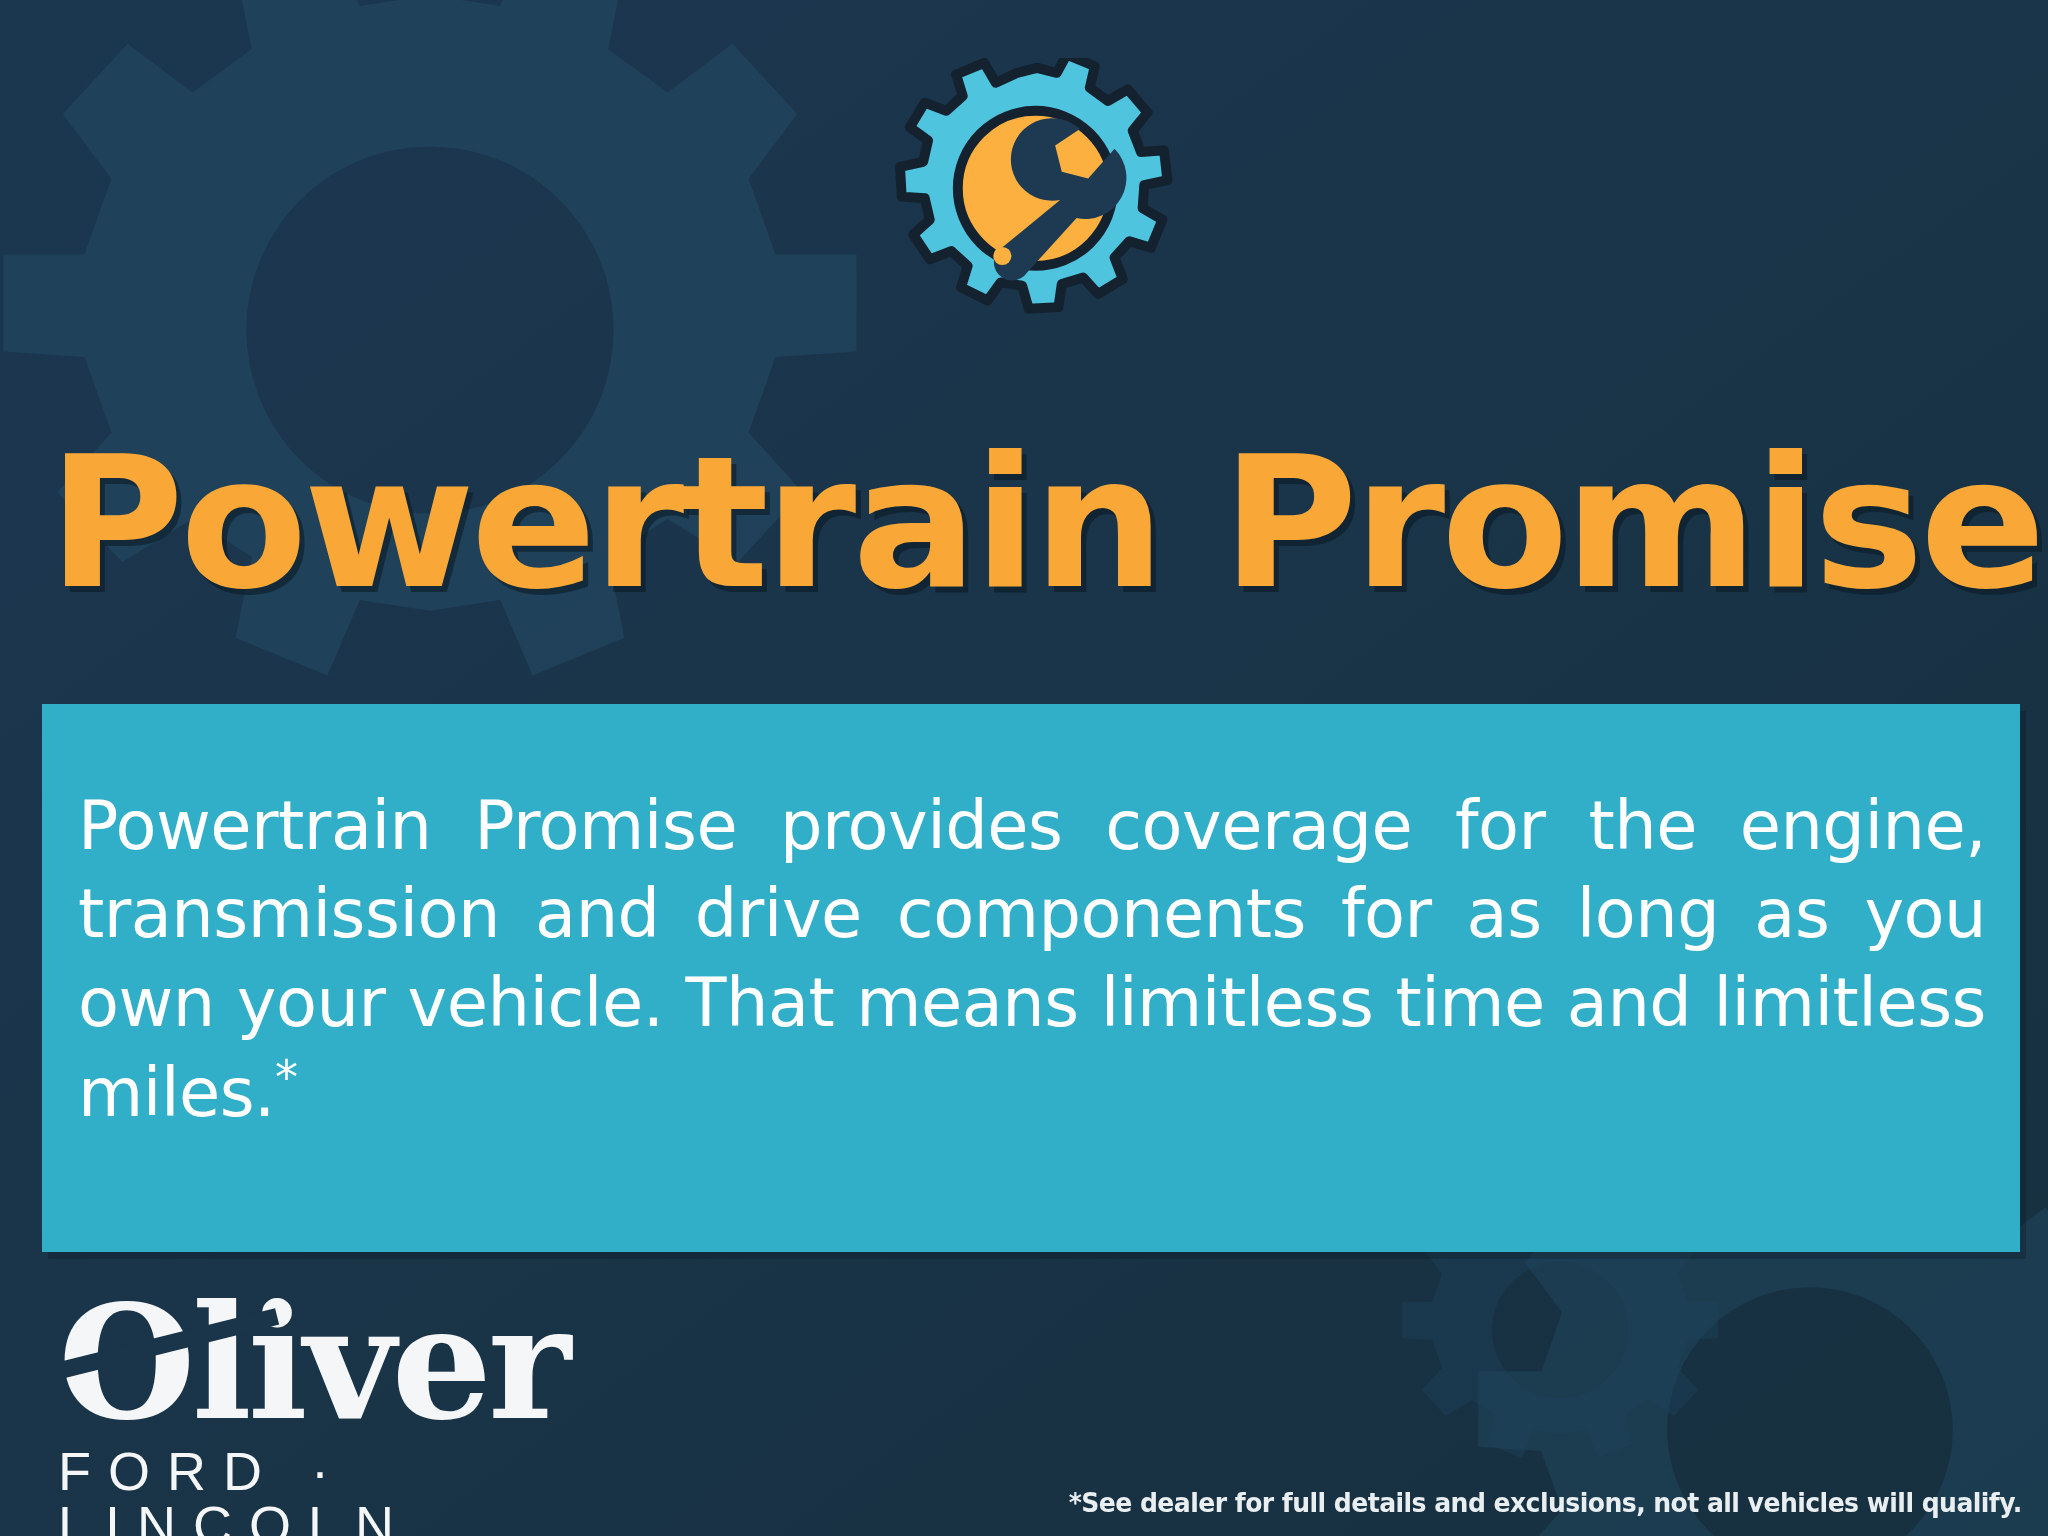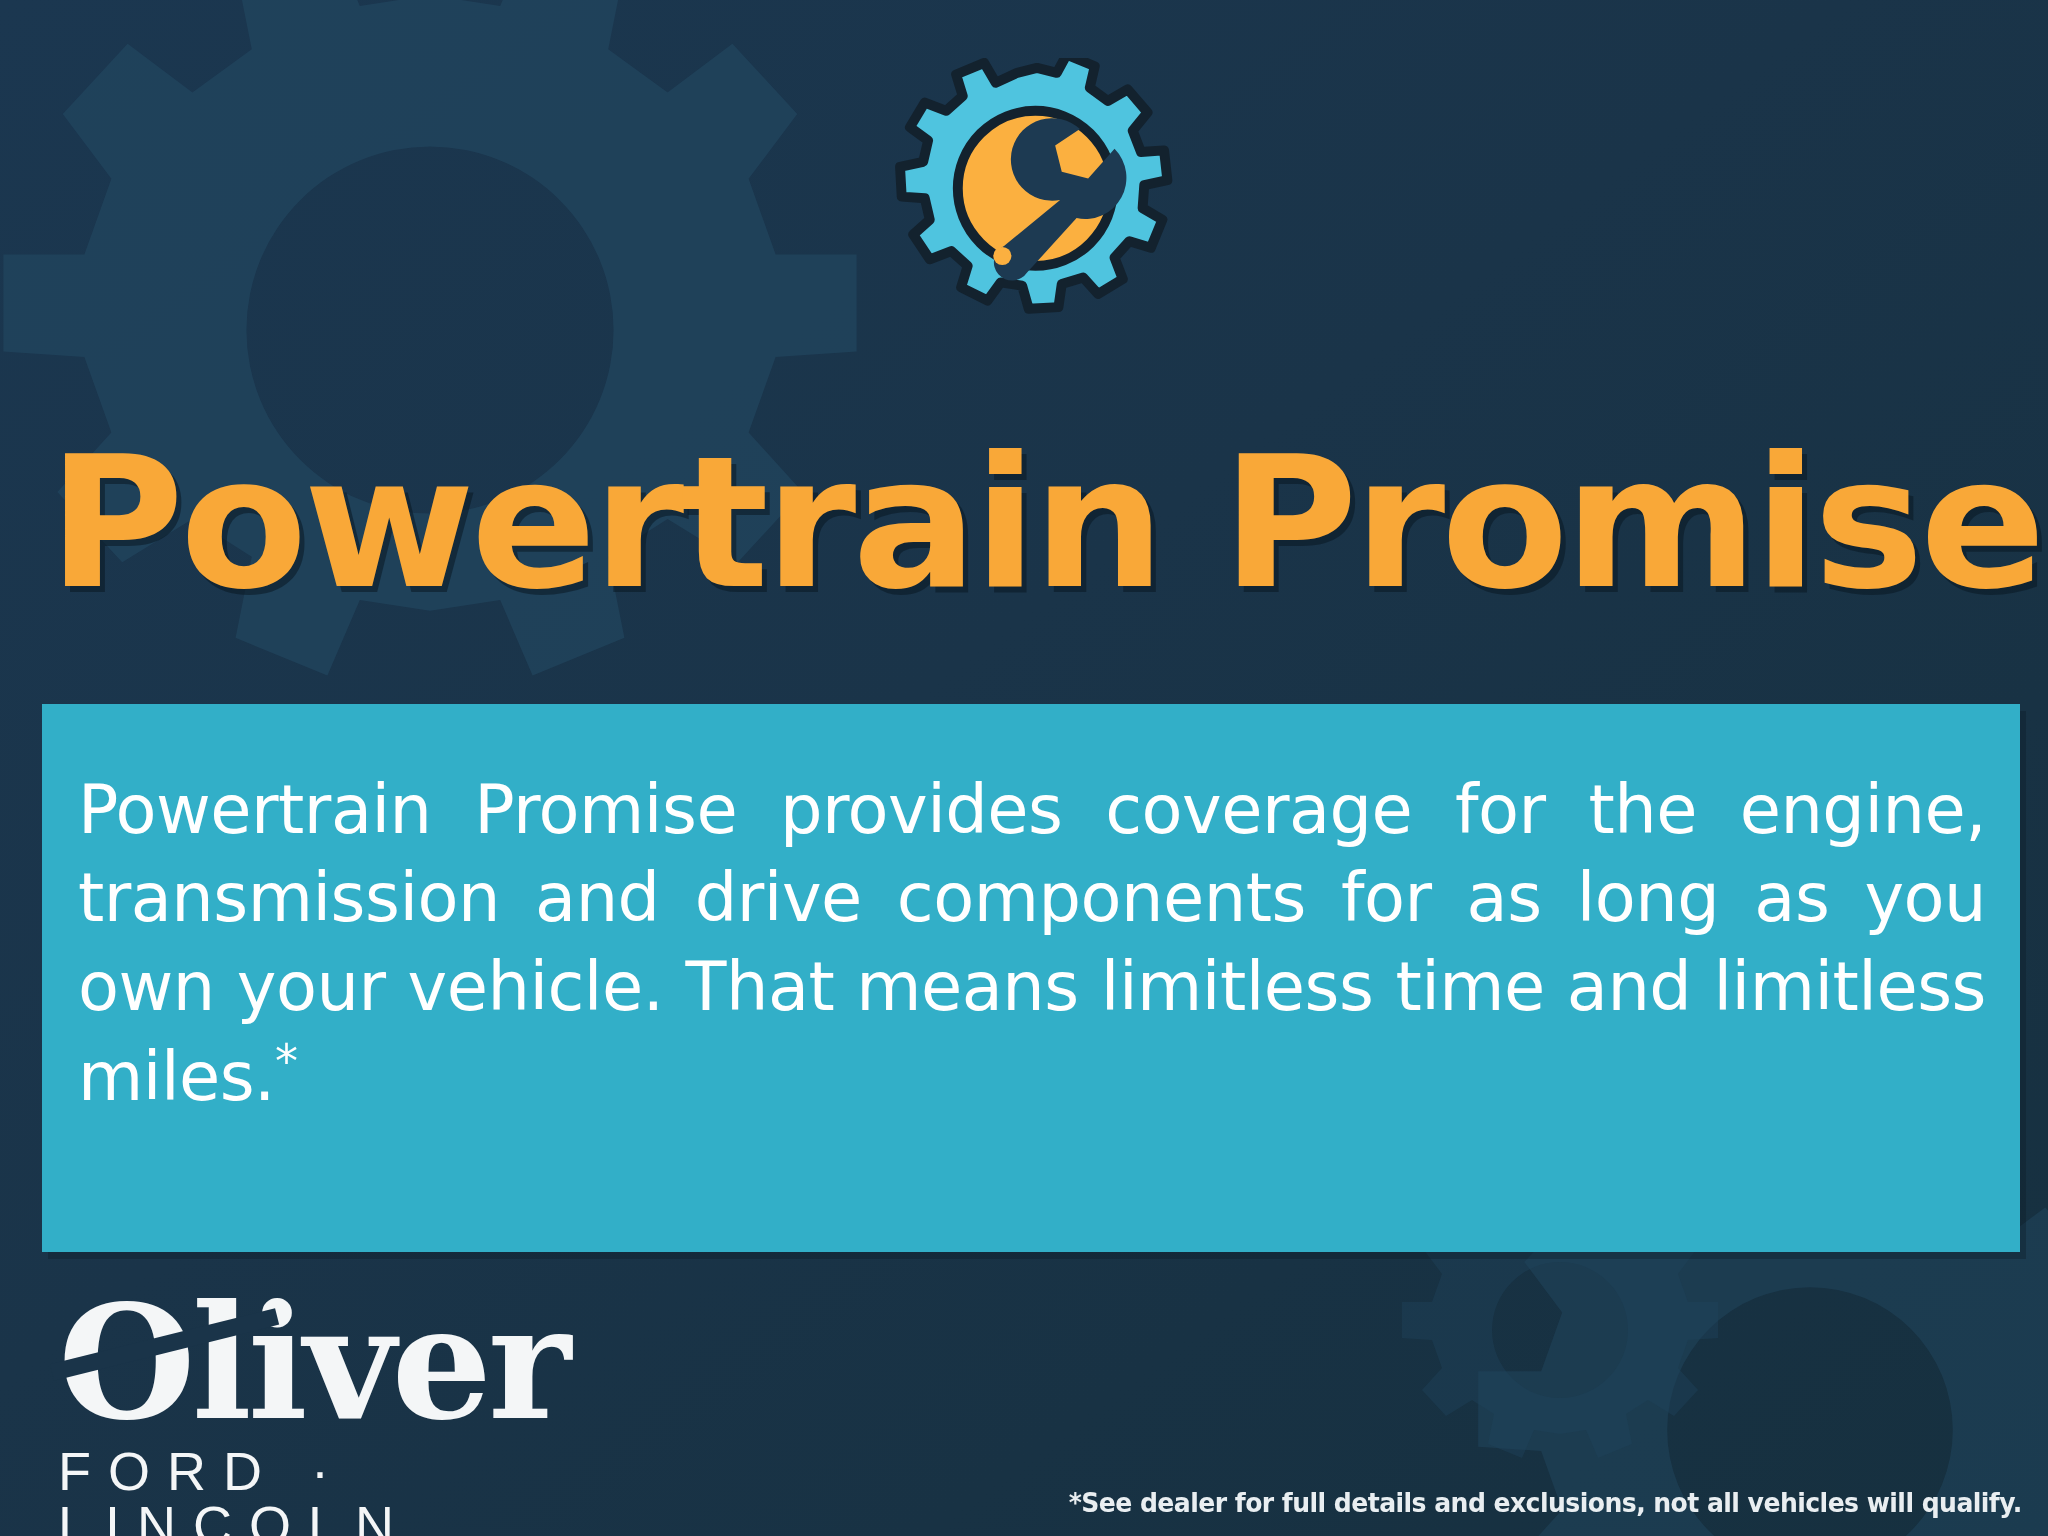--- a/index.html
+++ b/index.html
@@ -53,21 +53,21 @@
   .desc-panel {
     position:absolute;
     left:42px; top:704px;
     width:1978px; height:548px;
     background:#32afc8;
     box-shadow:6px 7px 0 rgba(10,24,34,.30);
   }
 
   .desc-text {
     position:absolute;
-    left:36px; top:62px;
+    left:36px; top:78px;
     width:1908px;
     color:#ffffff;
     font-family:"DejaVu Sans", sans-serif;
     font-weight:500;
     font-size:67px;
     line-height:1.32;
     text-align:justify;
     text-align-last:left;
     letter-spacing:-0.5px;
   }

